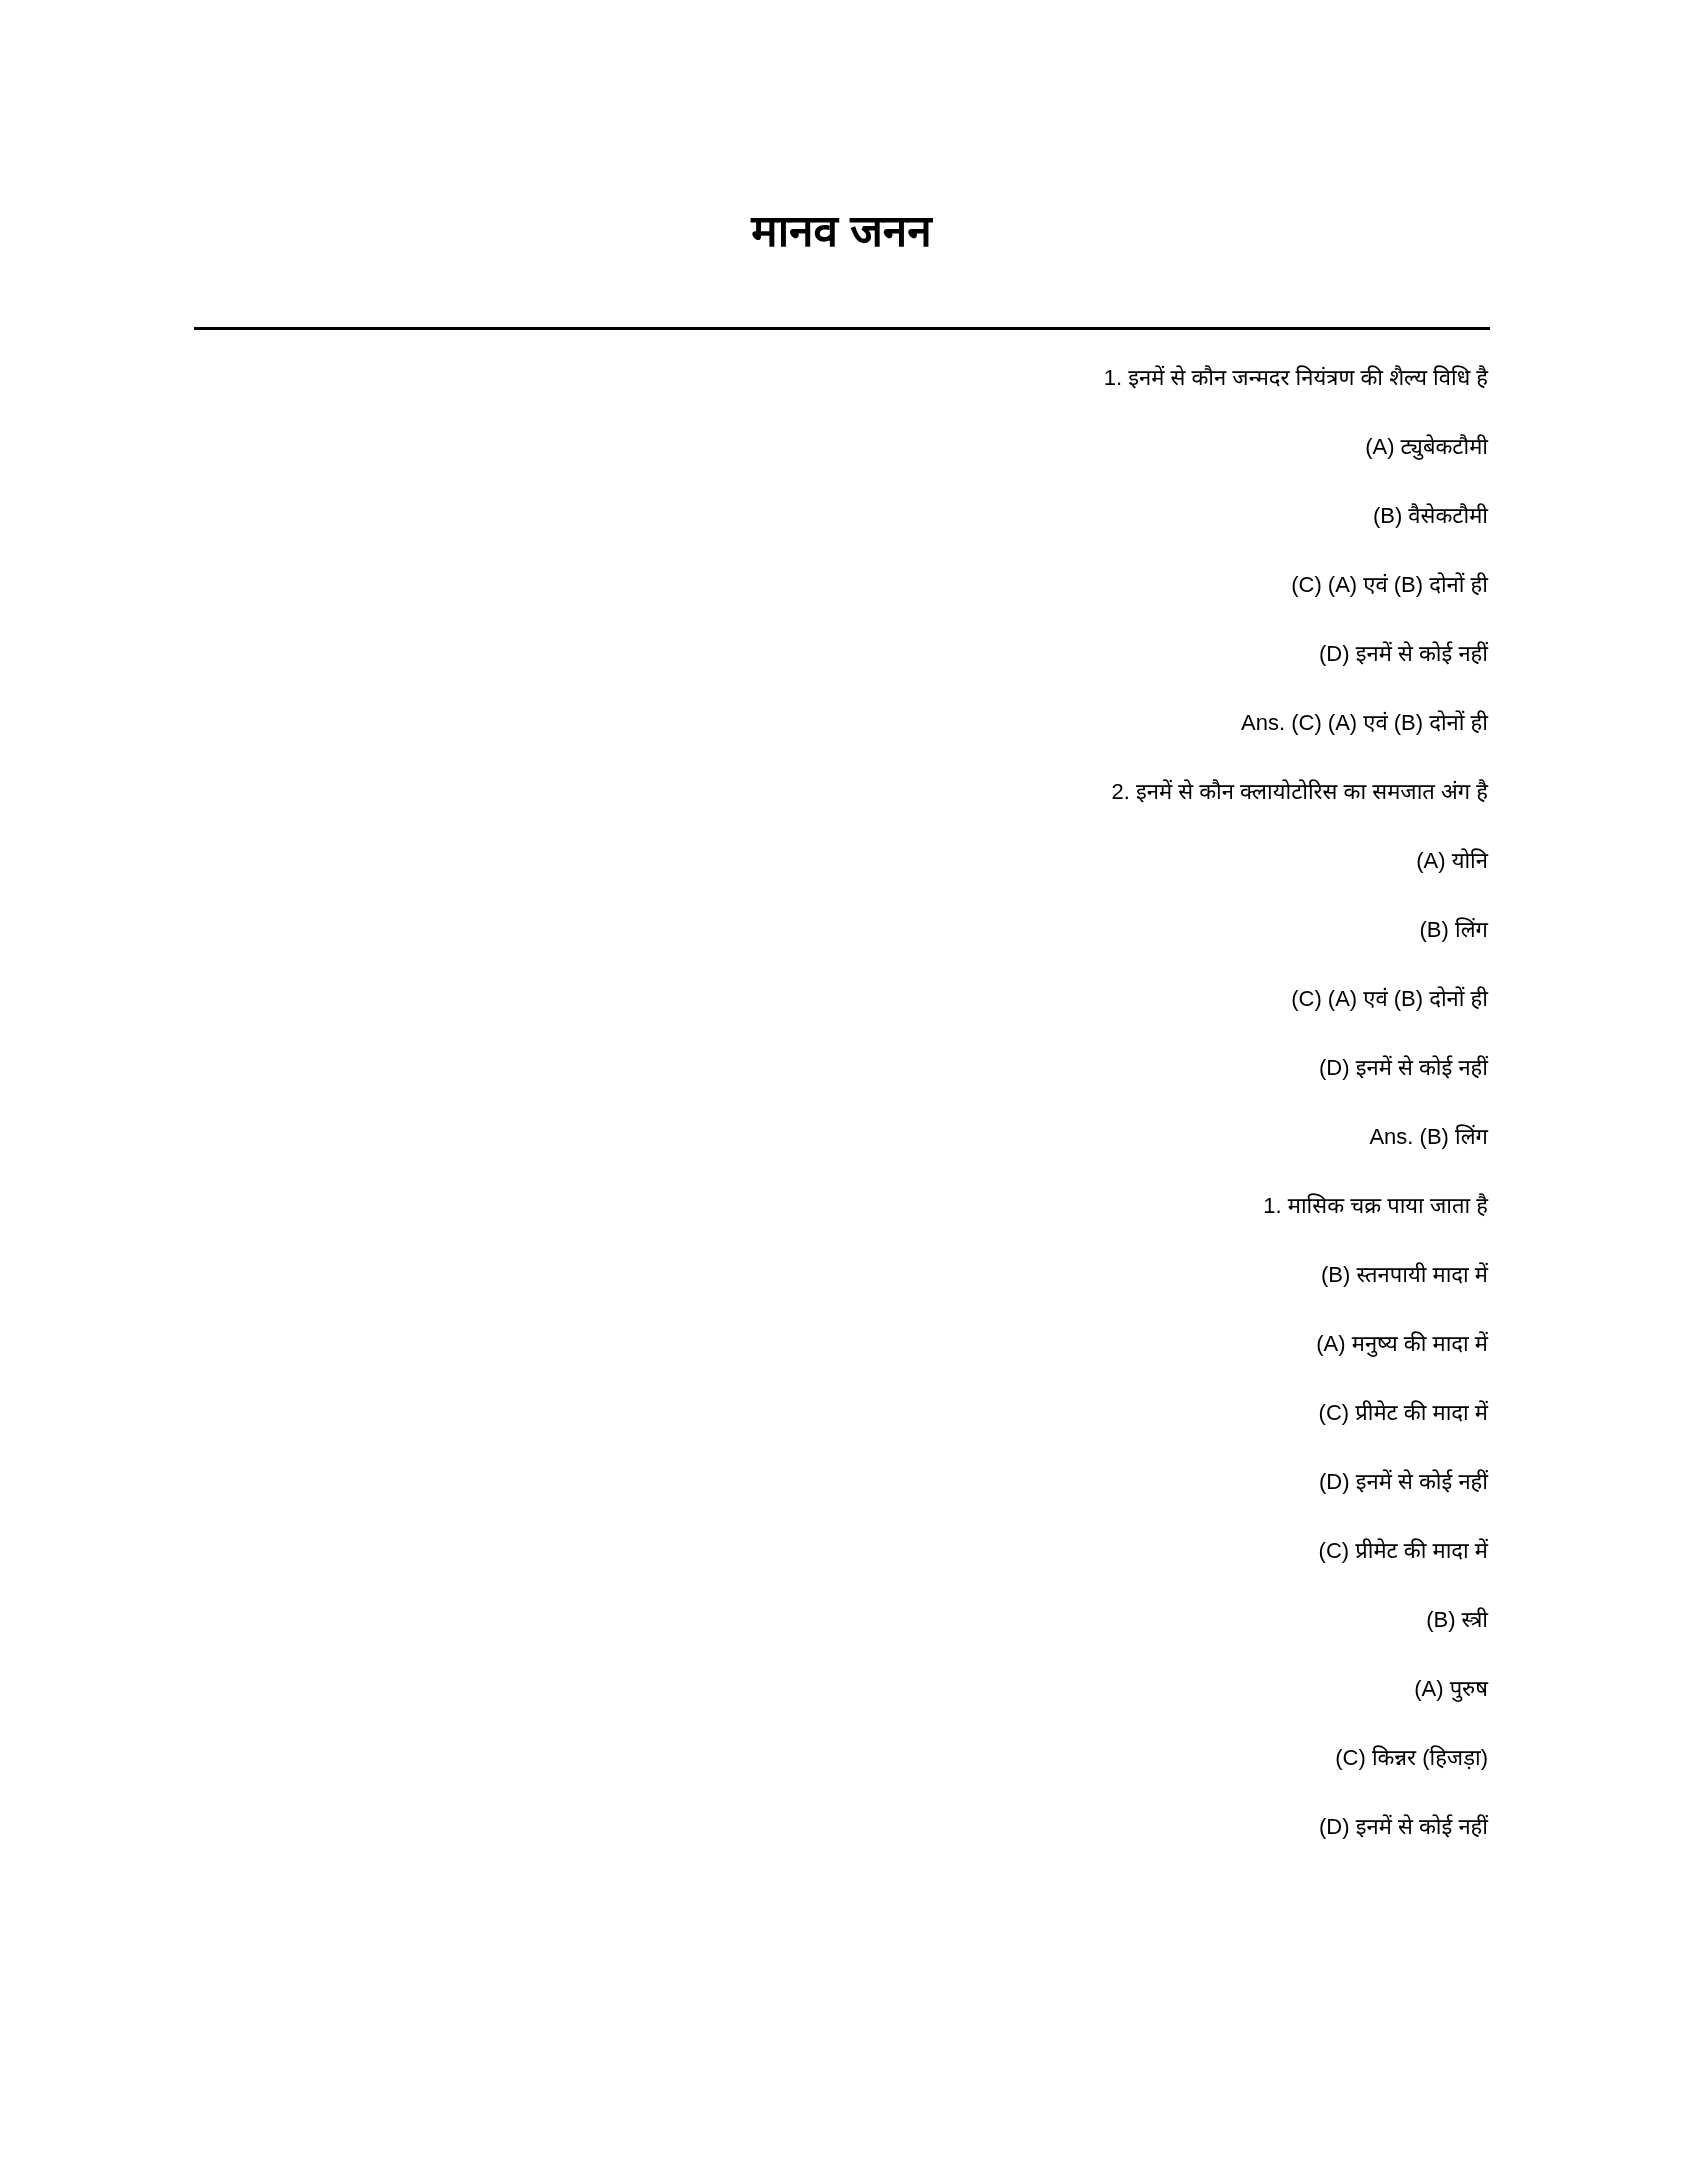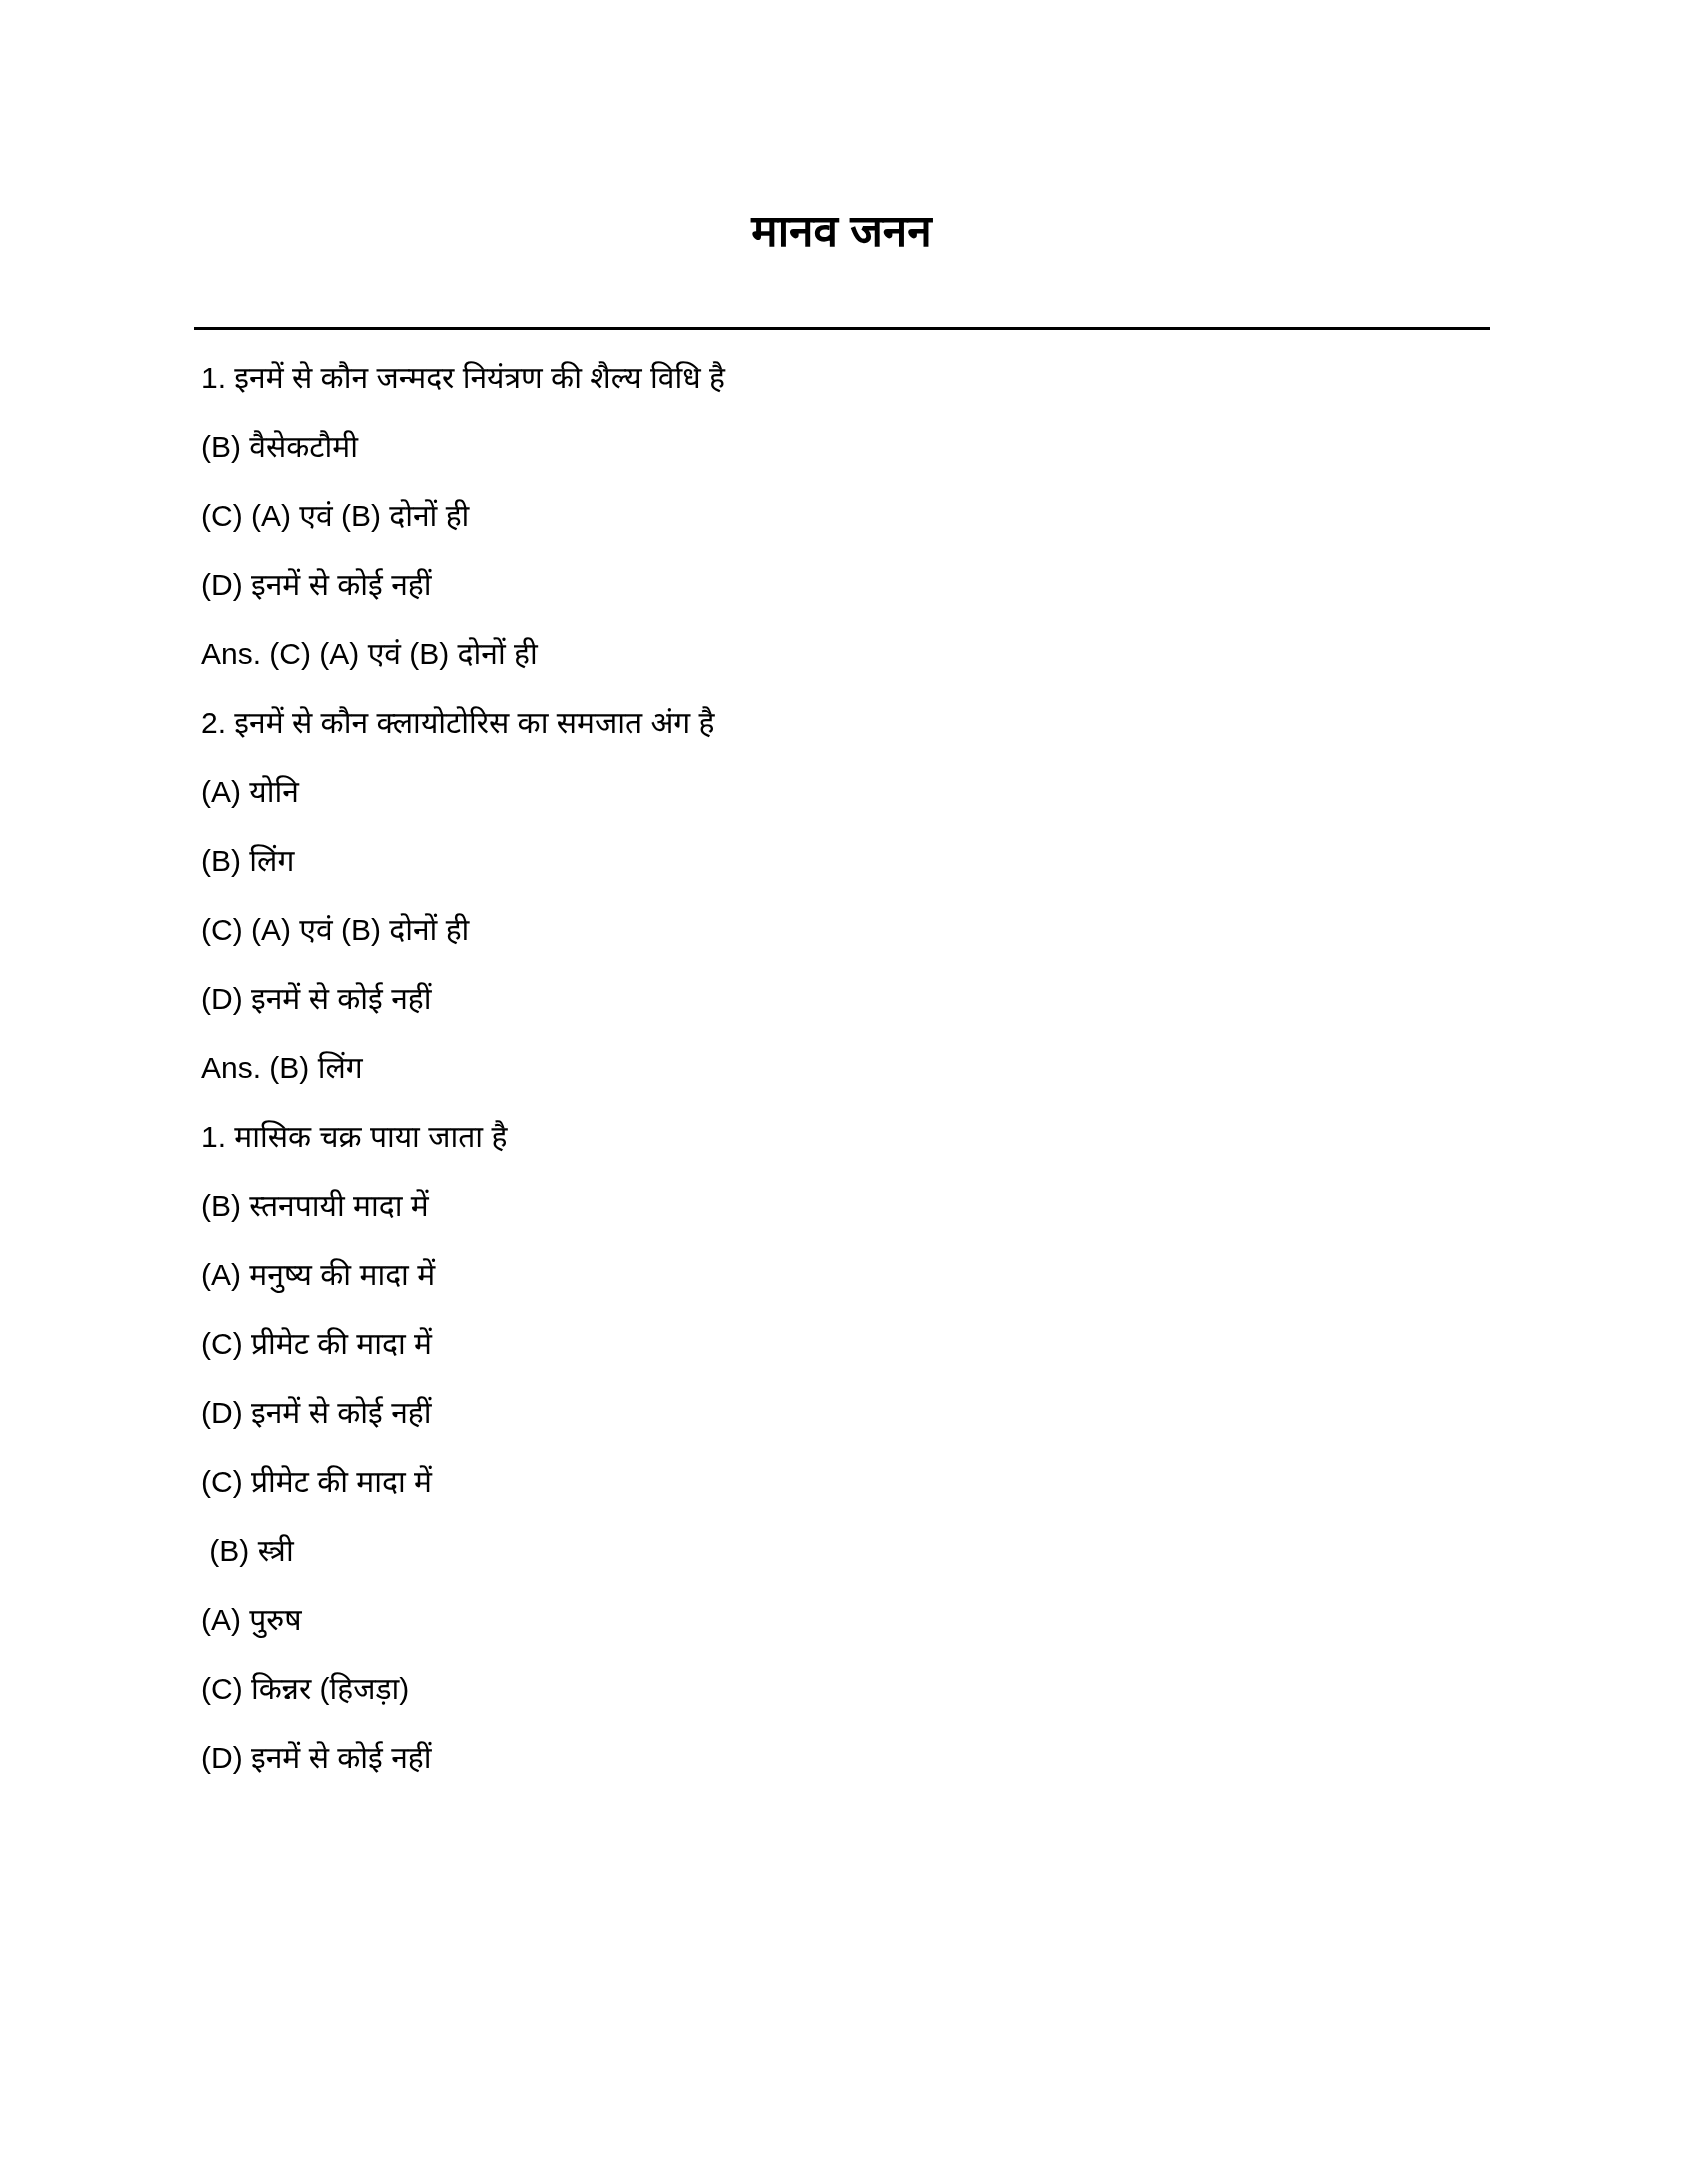--- a/index.html
+++ b/index.html
@@ -44,39 +44,41 @@
     }
     .content {
       position: absolute;
       left: 201px;
       top: 343px;
       width: 1287px;
     }
     .line {
       height: 69px;
       line-height: 69px;
-      font-size: 30px;
+      font-size: 22px;
       white-space: pre;
+      text-align: right;
     }
     .ans-label {
       font-weight: normal;
     }
   </style>
 </head>
 <body>
 
 <div class="page">
 
   <div class="title">मानव जनन</div>
 
   <div class="rule"></div>
 
   <div class="content">
 
     <div class="line">1. इनमें से कौन जन्मदर नियंत्रण की शैल्य विधि है</div>
+    <div class="line">(A) ट्युबेकटौमी</div>
     <div class="line">(B) वैसेकटौमी</div>
     <div class="line">(C) (A) एवं (B) दोनों ही</div>
     <div class="line">(D) इनमें से कोई नहीं</div>
     <div class="line"><span class="ans-label">Ans.</span><span> (C) (A) एवं (B) दोनों ही</span></div>
 
     <div class="line">2. इनमें से कौन क्लायोटोरिस का समजात अंग है</div>
     <div class="line">(A) योनि</div>
     <div class="line">(B) लिंग</div>
     <div class="line">(C) (A) एवं (B) दोनों ही</div>
     <div class="line">(D) इनमें से कोई नहीं</div>

